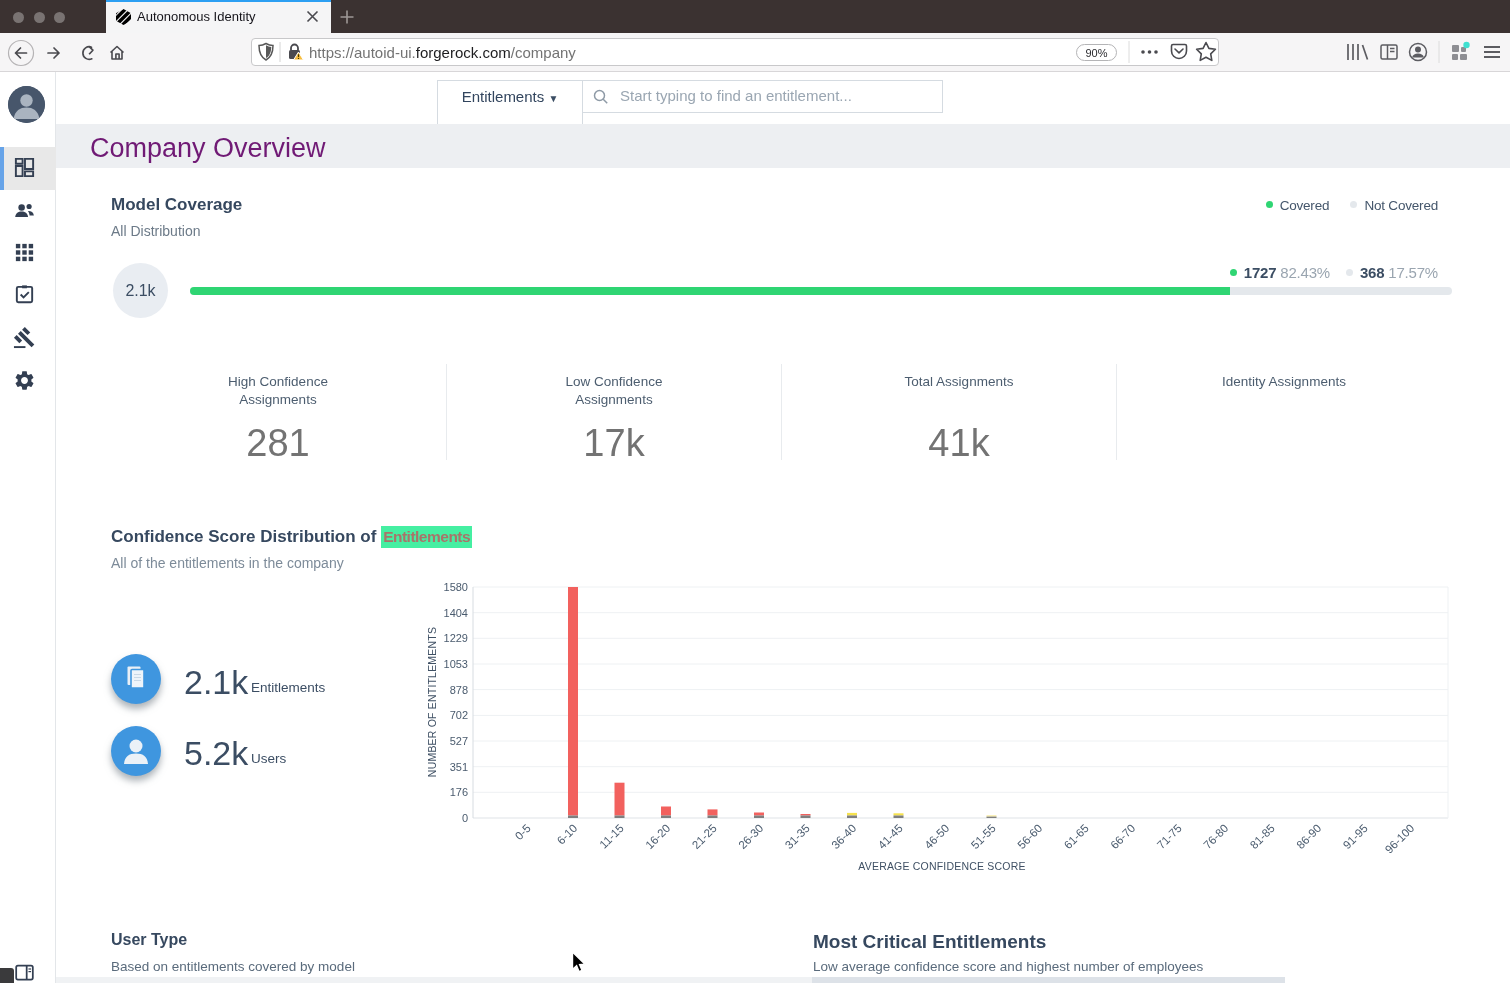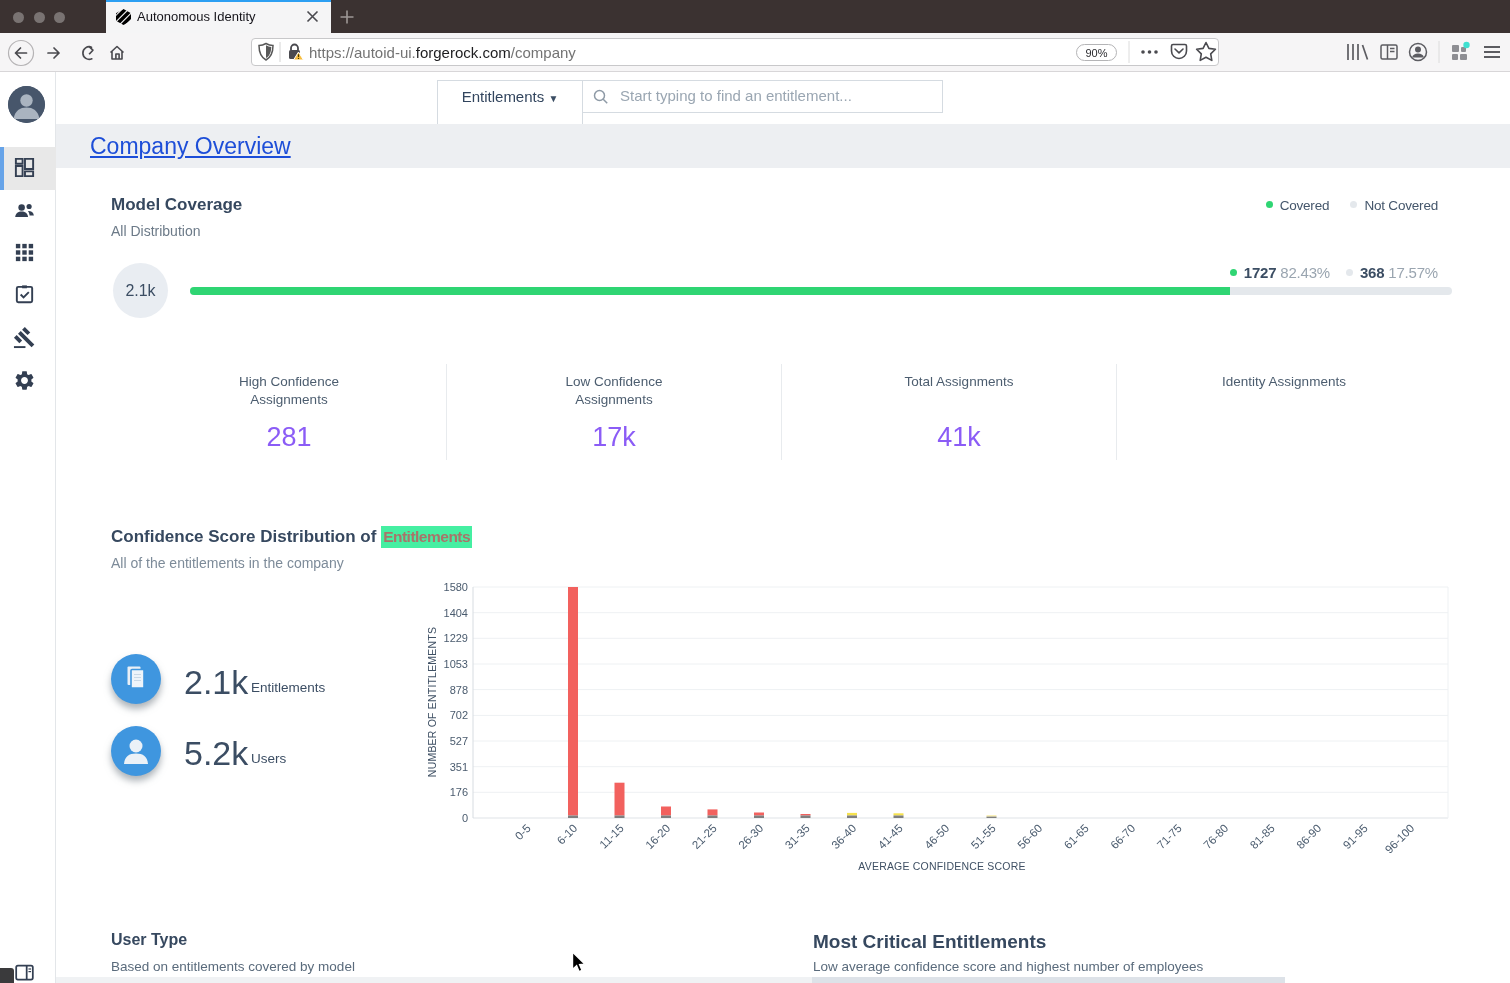--- a/index.html
+++ b/index.html
@@ -29,39 +29,39 @@
   .navic { position:absolute; left:13px; width:23px; height:23px; }
   #sbfoot { position:absolute; left:14px; top:890px; width:21px; height:21px; }
   #darksq { position:absolute; left:0; top:896px; width:14px; height:15px; background:#3a3a3c; border-radius:0 3px 0 0; }
 
   
   #seldrop { position:absolute; left:437px; top:80px; width:146px; height:49px; border:1px solid #d5dbe1; background:#fff; font-size:15px; color:#32455e; line-height:31px; text-align:center; }
   #searchbox { position:absolute; left:582px; top:80px; width:361px; height:33px; border:1px solid #d5dbe1; background:#fff; }
   #searchph { position:absolute; left:620px; top:87px; font-size:15px; color:#9aa6b2; }
 
   #pagehead { position:absolute; left:56px; top:124px; width:1454px; height:44px; background:#edeff2; }
-  #pagehead h1 { position:absolute; left:34px; top:9px; font-size:23px; font-weight:normal; color:#1d4ed8;text-decoration:underline; }
+  #pagehead h1 { position:absolute; left:34px; top:9px; font-size:27px; font-weight:normal; color:#701a75; }
 
   
   .h2 { font-size:17px; font-weight:bold; color:#36485f; }
   .sub { font-size:14px; color:#7d8b99; }
   #mc-title { position:absolute; left:111px; top:195px; }
   #mc-sub { position:absolute; left:111px; top:223px; color:#6c7a88; }
   .legdot { display:inline-block; width:7px; height:7px; border-radius:50%; vertical-align:2px; margin-right:7px; }
   #mc-legend { position:absolute; right:72px; top:198px; font-size:13.5px; letter-spacing:-0.2px; color:#44566b; }
   #mc-nums { position:absolute; right:72px; top:264px; font-size:15px; letter-spacing:-0.2px; color:#3b4d63; }
   #mc-nums .pct { color:#9aa5b0; }
   #mc-circle { position:absolute; left:113px; top:263px; width:55px; height:55px; border-radius:50%; background:#e9edf2; font-size:16px; color:#3b4d63; text-align:center; line-height:55px; }
   #mc-track { position:absolute; left:190px; top:287px; width:1262px; height:8px; border-radius:4px; background:#e4e8ec; }
   #mc-fill { position:absolute; left:0; top:0; width:1040px; height:8px; border-radius:4px 0 0 4px; background:#2fd573; }
 
   
   .stat { position:absolute; top:373px; width:336px; text-align:center; }
   .stat .lbl { font-size:13.5px; color:#4c5d6f; line-height:17.5px; }
-  .stat .val { font-size:27px; color:#8b5cf6; margin-top:14px; }
+  .stat .val { font-size:38px; color:#737373; margin-top:14px; }
   .vdiv { position:absolute; top:364px; width:1px; height:96px; background:#e8ebee; }
 
   
   #cs-title { position:absolute; left:111px; top:527px; }
   #cs-title mark { background:#45efa2; color:#a8746a; padding:2px 2px 3px; font-size:15.5px; letter-spacing:-0.5px; }
   #cs-sub { position:absolute; left:111px; top:555px; }
   .kpic { position:absolute; left:111px; width:50px; height:50px; border-radius:50%; background:#3f96df; box-shadow:0 5px 7px rgba(108,118,128,.55); }
   .kpinum { position:absolute; font-size:34px; color:#3b4d63; }
   .kpilbl { position:absolute; font-size:13.5px; color:#3b4d63; }
 
@@ -248,21 +248,21 @@
   <div id="mc-nums">
     <span class="legdot" style="background:#2fd573;"></span><b style="font-weight:bold;">1727</b> <span class="pct">82.43%</span>
     <span style="display:inline-block; width:8px;"></span>
     <span class="legdot" style="background:#e4e8ec;"></span><b style="font-weight:bold;">368</b> <span class="pct">17.57%</span>
   </div>
   <div id="mc-circle">2.1k</div>
   <div id="mc-track">
       <div id="mc-fill"></div>
     </div>
 
-  <div class="stat" style="left:121px;">
+  <div class="stat" style="left:110px;">
       <div class="lbl">High Confidence<br>Assignments</div>
       <div class="val">281</div>
     </div>
   <div class="stat" style="left:446px;">
       <div class="lbl">Low Confidence<br>Assignments</div>
       <div class="val">17k</div>
     </div>
   <div class="stat" style="left:781px;padding-left:20px;">
       <div class="lbl">Total Assignments</div>
       <div class="val" style="margin-top:31.5px;">41k</div>

